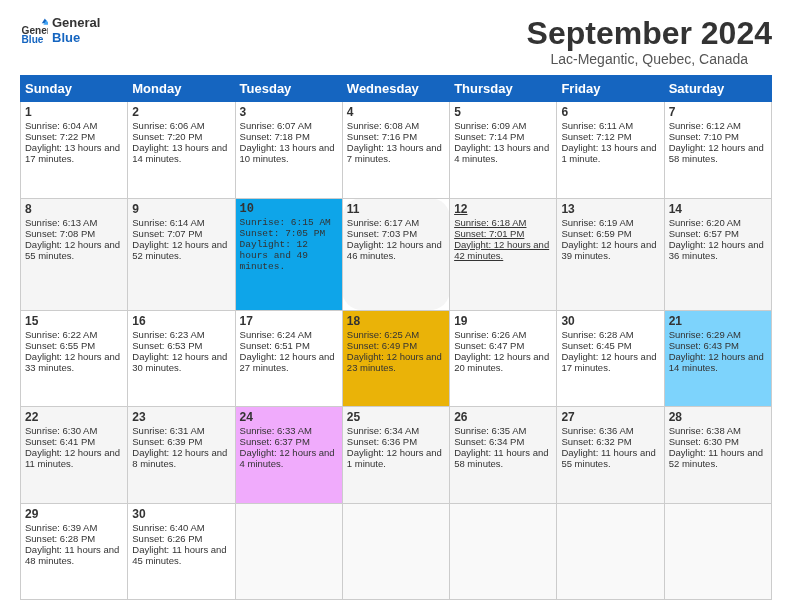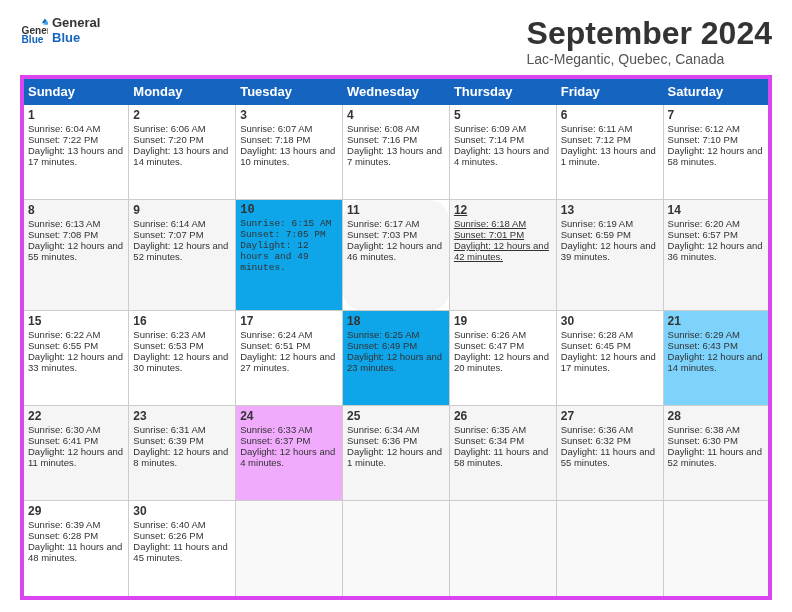--- a/index.html
+++ b/index.html
@@ -26,35 +26,35 @@
     .logo {
       display: flex;
       align-items: center;
       gap: 4px;
     }
     .logo-icon {
       width: 28px;
       height: 28px;
     }
     .title-block {
-      text-align: left;
+      text-align: center;
     }
     .month-title {
       font-size: 32px;
       font-weight: bold;
       color: #333;
       line-height: 1.1;
     }
     .subtitle {
       font-size: 14px;
       color: #555;
     }
     .calendar {
       flex: 1;
-      border: 4px solid #d946ef;
+      border: 1px solid #d946ef;
       border-collapse: collapse;
       width: 100%;
       table-layout: fixed;
     }
     .calendar th {
       background-color: #1565c0;
       color: #fff;
       font-size: 13px;
       font-weight: bold;
       padding: 5px 4px;
@@ -223,21 +223,21 @@
             <div>Sunrise: 6:23 AM</div>
             <div>Sunset: 6:53 PM</div>
             <div>Daylight: 12 hours and 30 minutes.</div>
           </td>
           <td style="background: rgb(255, 255, 255);">
             <span class="day-number">17</span>
             <div>Sunrise: 6:24 AM</div>
             <div>Sunset: 6:51 PM</div>
             <div>Daylight: 12 hours and 27 minutes.</div>
           </td>
-          <td style="background: #0ea5e9;">
+          <td style="background: #eab308;">
             <span class="day-number">18</span>
             <div>Sunrise: 6:25 AM</div>
             <div>Sunset: 6:49 PM</div>
             <div>Daylight: 12 hours and 23 minutes.</div>
           </td>
           <td style="background: rgb(255, 255, 255);">
             <span class="day-number">19</span>
             <div>Sunrise: 6:26 AM</div>
             <div>Sunset: 6:47 PM</div>
             <div>Daylight: 12 hours and 20 minutes.</div>

